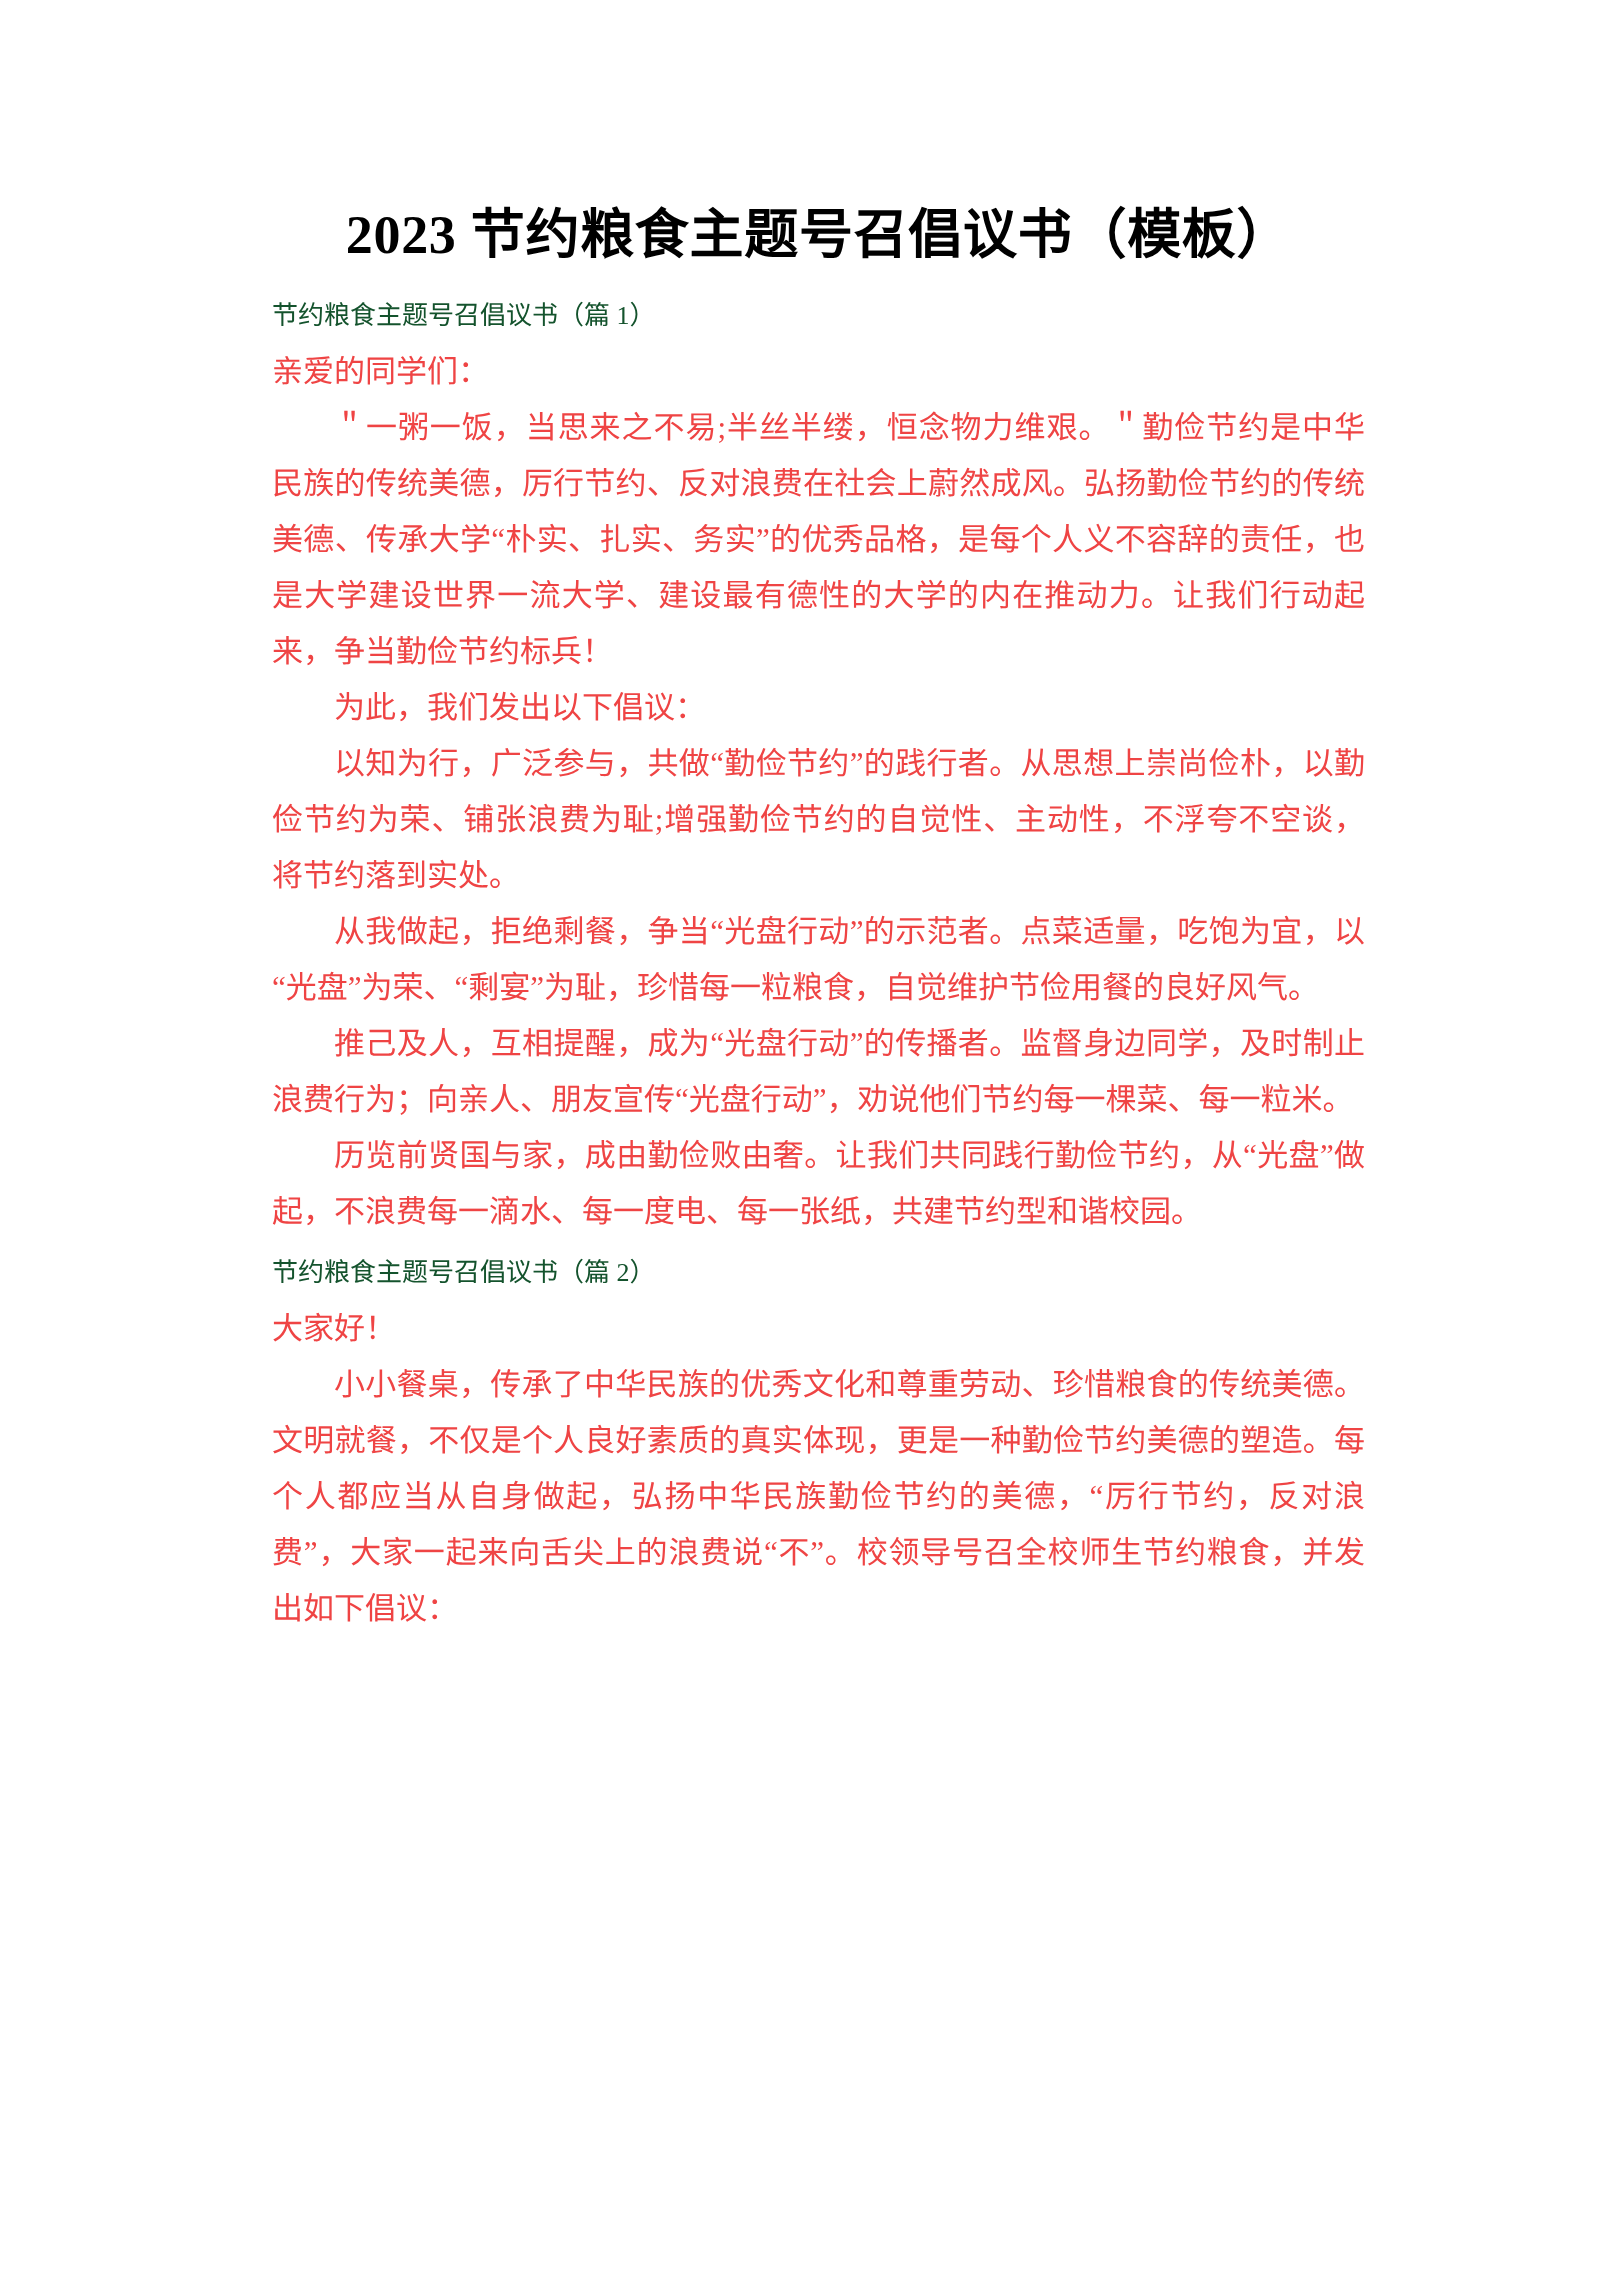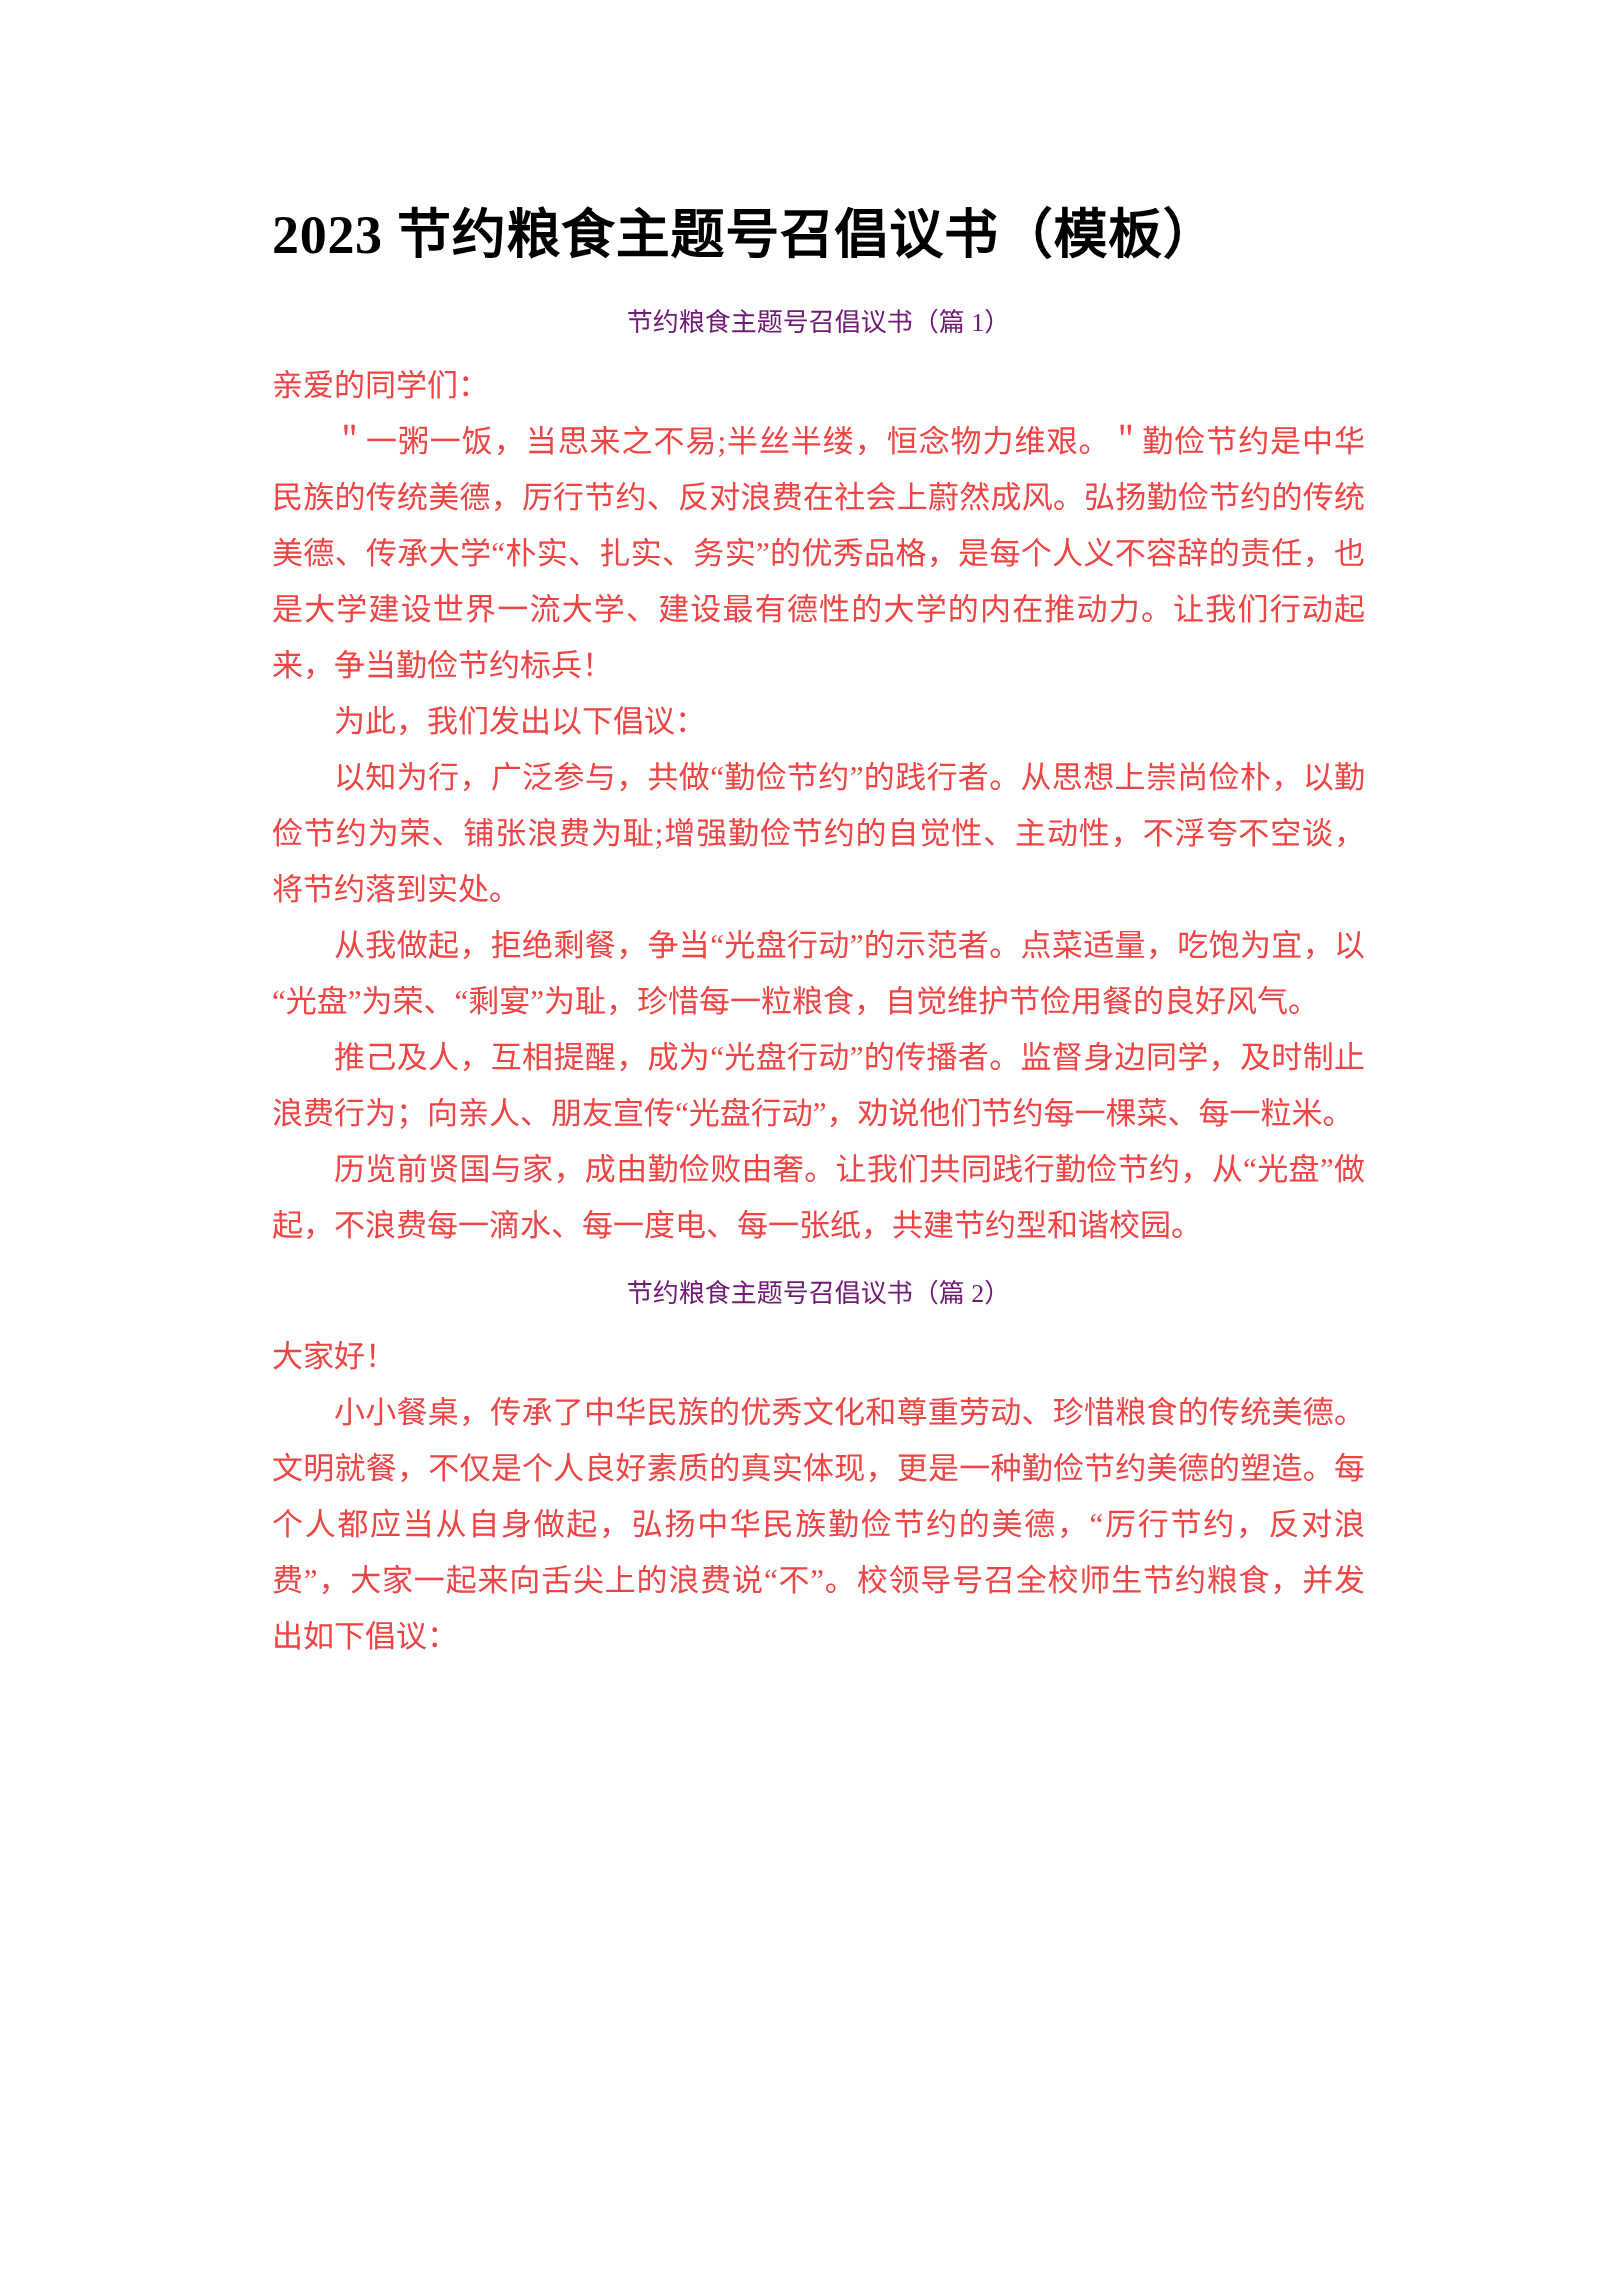--- a/index.html
+++ b/index.html
@@ -23,36 +23,36 @@
     width: 1093px;
   }
 
   
   .doc-title {
     font-family: "Liberation Serif", "DejaVu Serif", serif;
     font-weight: 700;
     font-size: 54px;
     line-height: 1.0;
     color: #000000;
-    text-align: left;
+    text-align: center;
     letter-spacing: 0.7px;
     margin: 0;
     padding-top: 208px;
     white-space: nowrap;
   }
 
   
   .sec-heading {
     font-family: "Liberation Serif", "DejaVu Serif", serif;
     font-weight: 400;
     font-size: 26px;
     line-height: 56px;
-    color: #701a75;
-    margin: 7px;
-    text-align: center;
+    color: #14532d;
+    margin: 0;
+    text-align: left;
     white-space: nowrap;
   }
 
   
   .para {
     font-family: "Liberation Serif", "DejaVu Serif", serif;
     font-weight: 400;
     font-size: 31px;
     line-height: 56px;
     color: #ef4444;

